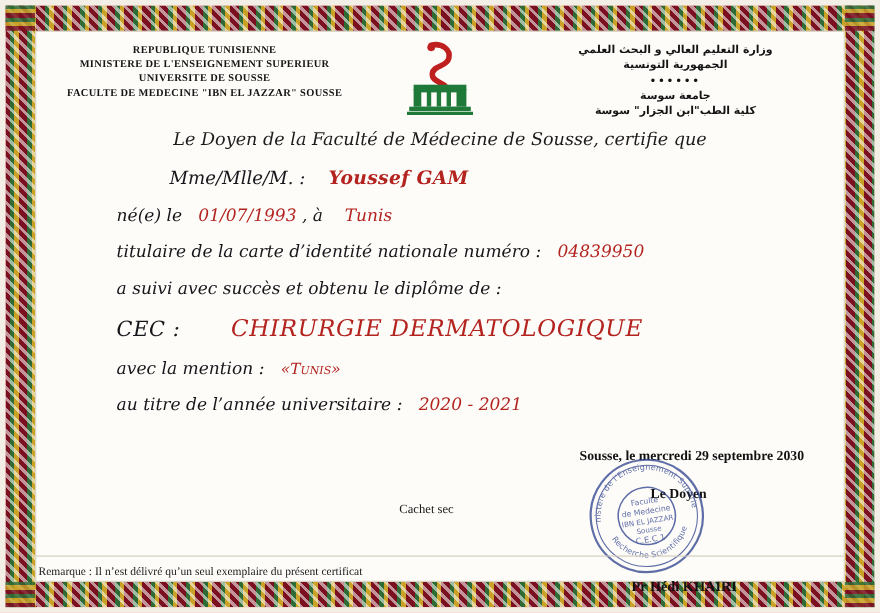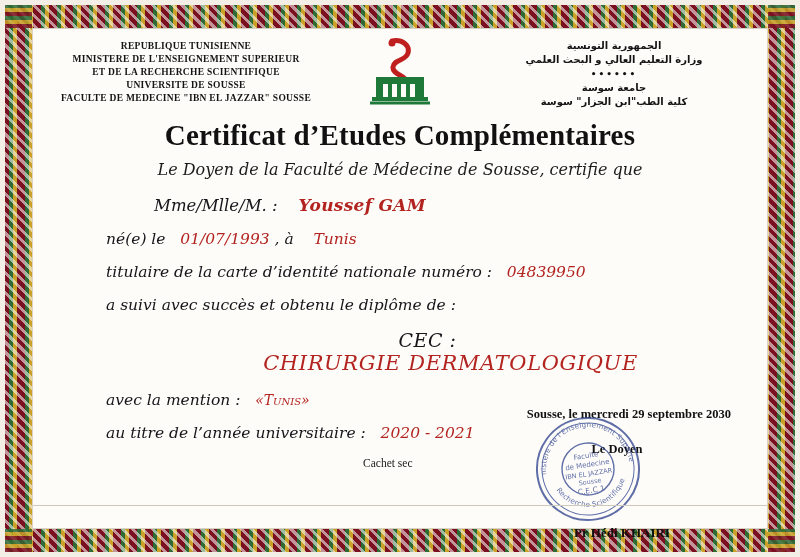--- a/index.html
+++ b/index.html
@@ -168,22 +168,21 @@
     font-size: 17px;
     font-weight: bold;
     font-style: italic;
     letter-spacing: 0.3px;
   }
   .line-name { font-size: 16.5px; margin-left: 48px; }
   .cec-row {
     margin-top: 4px;
     margin-bottom: 16px;
     display: flex;
-    align-items: center;
-    flex-direction: column;
+    align-items: flex-end;
   }
   .cec-label {
     font-size: 19px;
     font-style: italic;
     letter-spacing: 0.5px;
   }
   .cec-value {
     color: #b3231f;
     font-family: "DejaVu Serif", serif;
     font-size: 21px;
@@ -285,21 +284,20 @@
   <div class="corner br"></div>
   <div class="border-inner-mask"></div>
 
   <div class="content">
 
     <div class="header">
 
       <div class="header-col header-fr">
         <div>REPUBLIQUE TUNISIENNE</div>
         <div>MINISTERE DE L'ENSEIGNEMENT SUPERIEUR</div>
-        <div>ET DE LA RECHERCHE SCIENTIFIQUE</div>
         <div>UNIVERSITE DE SOUSSE</div>
         <div>FACULTE DE MEDECINE "IBN EL JAZZAR" SOUSSE</div>
       </div>
 
       <div class="logo">
         <svg width="76" height="70" viewBox="0 0 76 70">
 
           <path d="M30 4 C40 2 48 8 46 16 C44 24 32 22 31 30 C30 38 44 38 44 44" fill="none" stroke="#c01f1f" stroke-width="5" stroke-linecap="round"></path>
           <circle cx="30" cy="6" r="3.5" fill="#c01f1f"></circle>
 
@@ -308,29 +306,28 @@
           <rect x="21" y="47" width="5" height="13" fill="#fdfcf9"></rect>
           <rect x="30" y="47" width="5" height="13" fill="#fdfcf9"></rect>
           <rect x="39" y="47" width="5" height="13" fill="#fdfcf9"></rect>
           <rect x="48" y="47" width="5" height="13" fill="#fdfcf9"></rect>
           <rect x="10" y="60" width="56" height="4" fill="#1f7a3a"></rect>
           <path d="M8 66 h60" stroke="#1f7a3a" stroke-width="3"></path>
         </svg>
       </div>
 
       <div class="header-col header-ar">
+        <div>وزارة التعليم العالي و البحث العلمي</div>
         <div>الجمهورية التونسية</div>
-        <div>وزارة التعليم العالي و البحث العلمي</div>
         <div class="dots">••••••</div>
         <div>جامعة  سوسة</div>
         <div>كلية الطب"ابن الجزار"   سوسة</div>
       </div>
     </div>
 
-    <div class="main-title">Certificat d’Etudes Complémentaires</div>
     <div class="subtitle">Le Doyen de la  Faculté de Médecine de Sousse,  certifie que</div>
 
     <div class="body-lines">
 
       <div class="line line-name">
         <span>Mme/Mlle/M. :</span>
         &nbsp;&nbsp;
         <span class="filled-name">Youssef GAM</span>
       </div>
 
@@ -396,15 +393,16 @@
           <text x="55" y="44" font-size="7">Faculte</text>
           <text x="55" y="53" font-size="7">de Medecine</text>
           <text x="55" y="62" font-size="6.5">IBN EL JAZZAR</text>
           <text x="55" y="70" font-size="6.5">Sousse</text>
           <text x="55" y="79" font-size="7.5">C.E.C 1</text>
         </g>
       </svg>
     </div>
 
     <div class="remark-sep"></div>
+    <div class="remark">Remarque :  Il n’est délivré qu’un seul exemplaire du présent certificat</div>
 
   </div>
 </div>
 
 </body></html>

